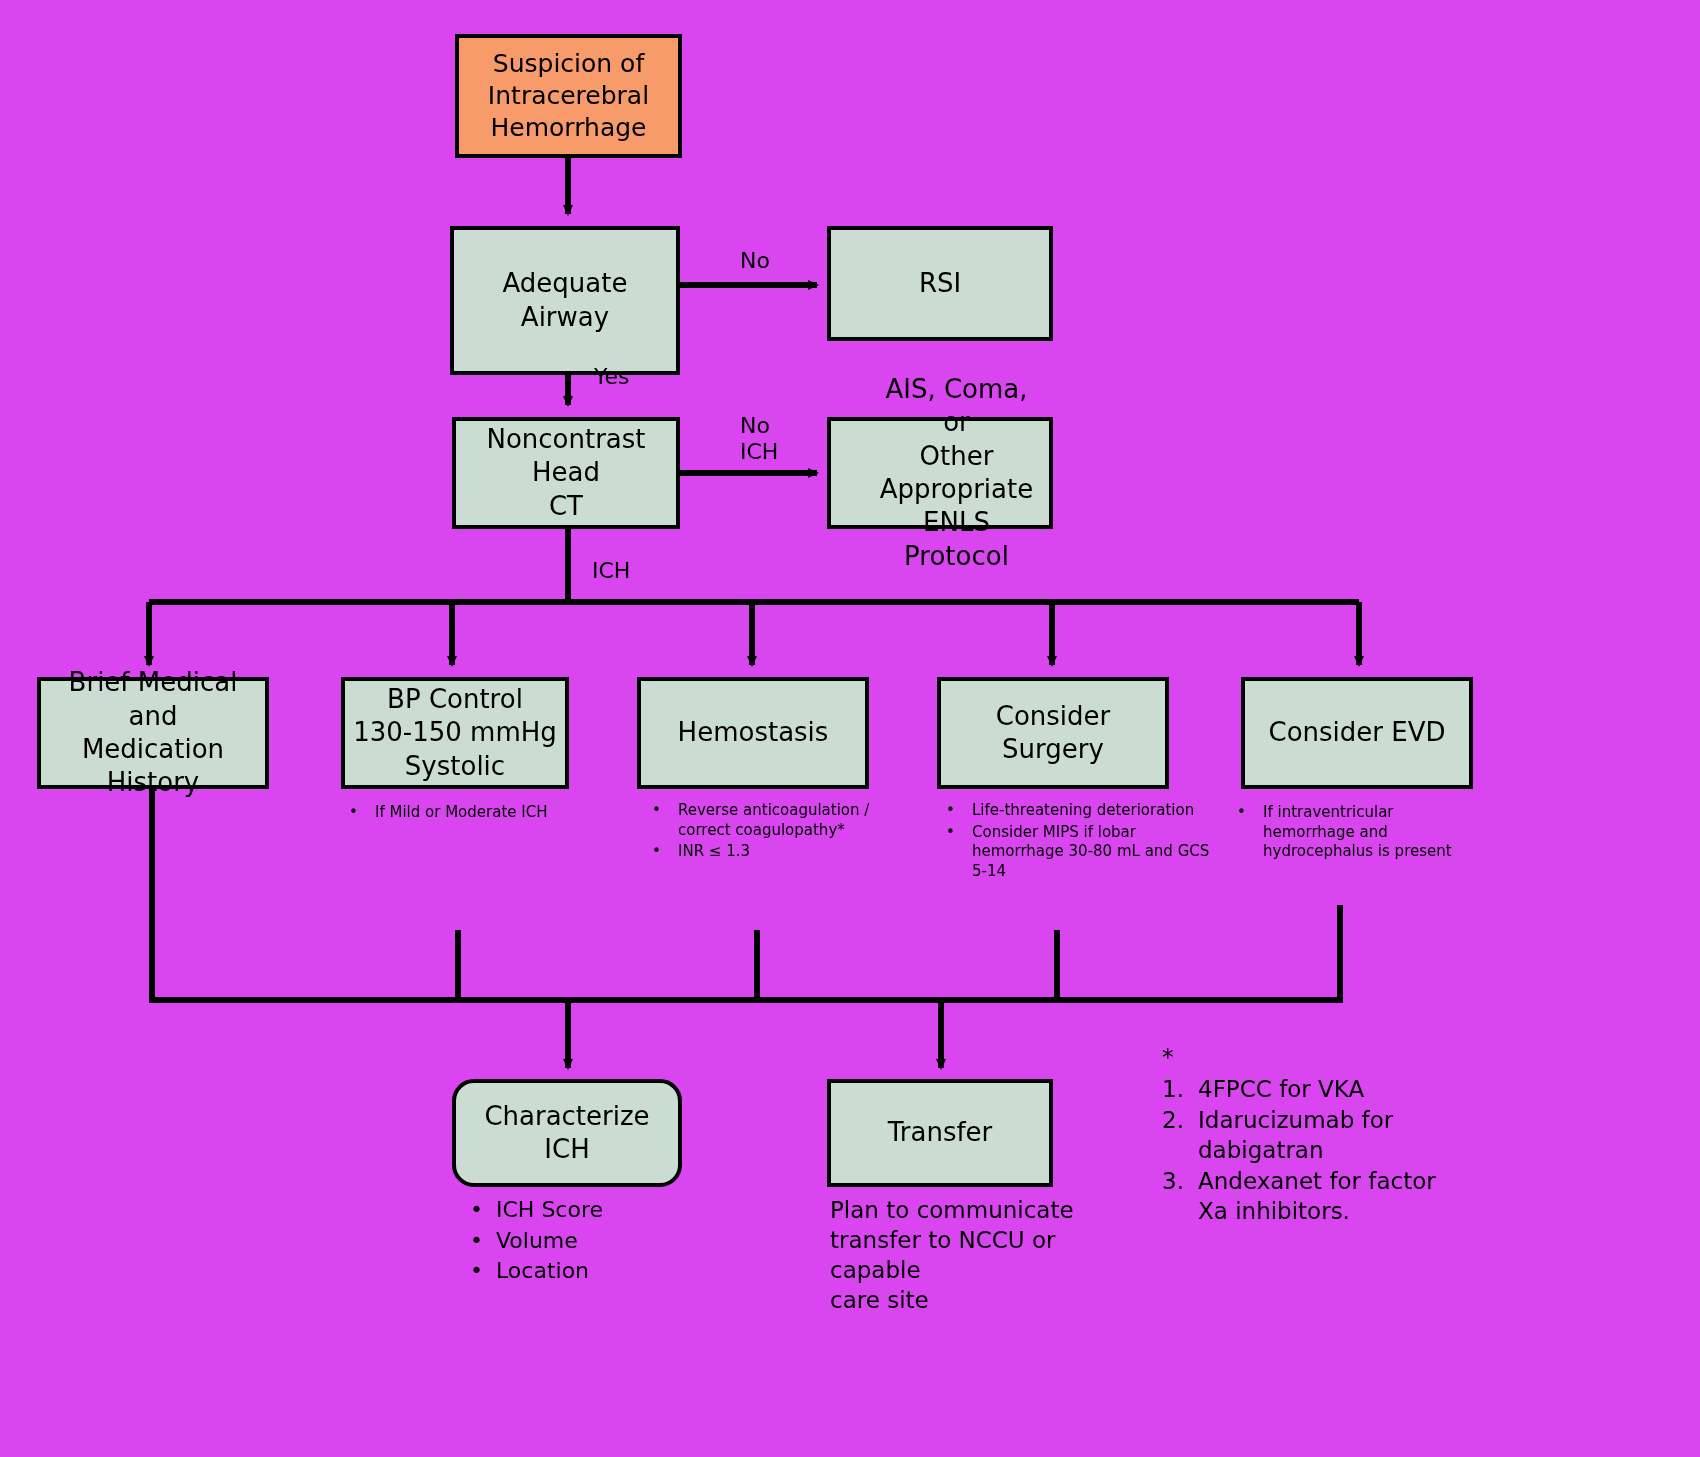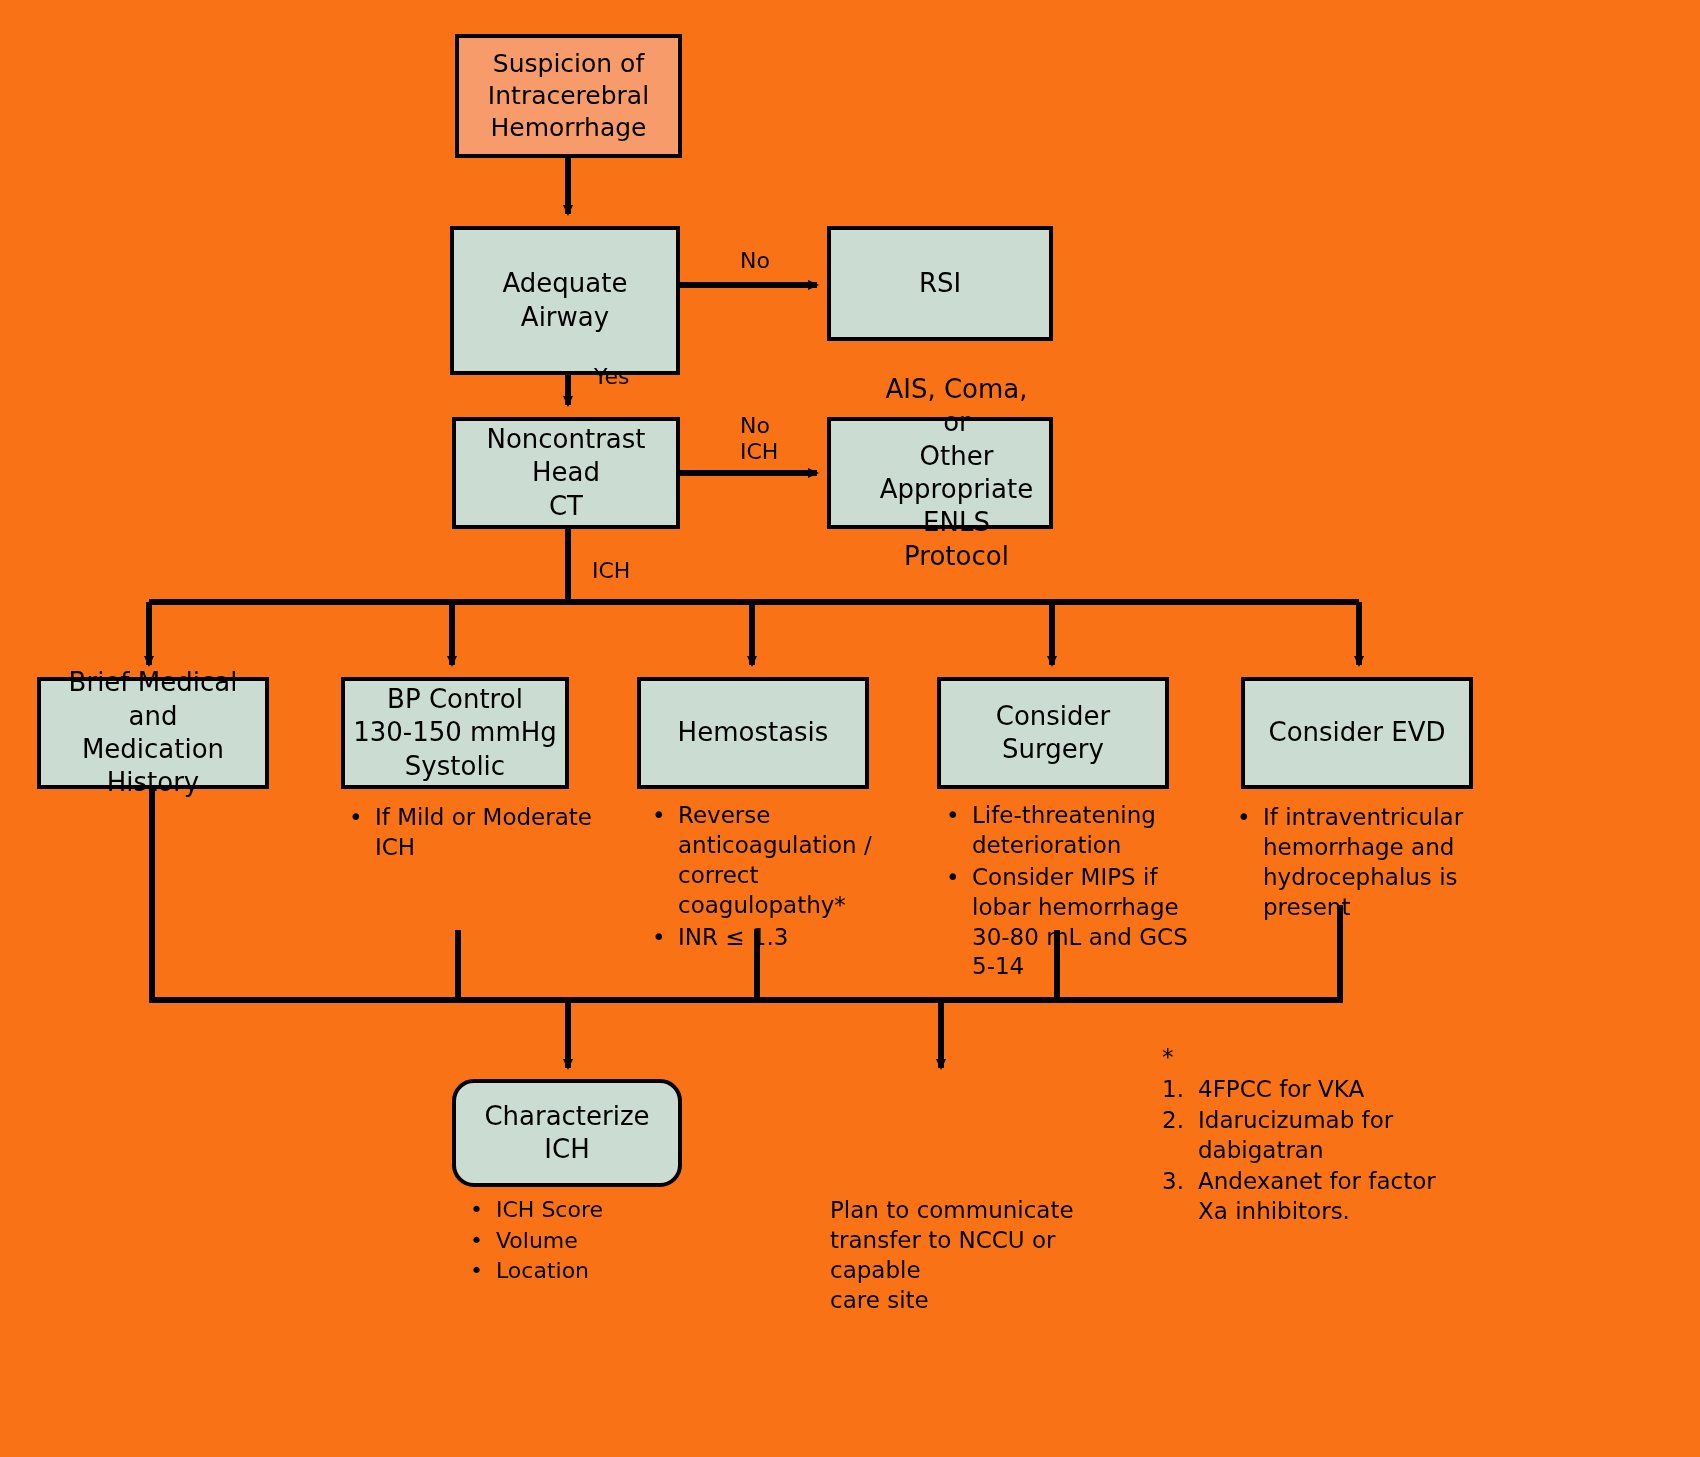--- a/index.html
+++ b/index.html
@@ -8,21 +8,21 @@
     background: #ffffff;
   }
   body {
     font-family: "DejaVu Sans", "Liberation Sans", sans-serif;
     color: #000000;
   }
   #canvas {
     position: relative;
     width: 1700px;
     height: 1457px;
-    background: #f97316;
+    background: #d946ef;
     overflow: hidden;
   }
   #wires {
     position: absolute;
     left: 0;
     top: 0;
     width: 1700px;
     height: 1457px;
     pointer-events: none;
   }
@@ -52,21 +52,21 @@
   .edge-label {
     position: absolute;
     font-size: 22px;
     line-height: 1.2;
     white-space: pre-line;
     z-index: 4;
     color: #000;
   }
   .bullets {
     position: absolute;
-    font-size: 23px;
+    font-size: 15px;
     line-height: 1.3;
     z-index: 4;
   }
   .bullets ul {
     margin: 0;
     padding: 0;
     list-style: none;
   }
   .bullets li {
     position: relative;
@@ -204,20 +204,23 @@
   </div>
 
   <div class="node" style="left:1241px; top:677px; width:232px; height:112px;">
     <span class="node-text">Consider EVD</span>
   </div>
 
   <div class="node" style="left:452px; top:1079px; width:230px; height:108px;border-radius:22px;">
     <span class="node-text">Characterize ICH</span>
   </div>
 
+  <div class="node" style="left:827px; top:1079px; width:226px; height:108px;">
+    <span class="node-text">Transfer</span>
+  </div>
 
   <div class="edge-label" style="left:740px; top:248px;">No</div>
   <div class="edge-label" style="left:594px; top:364px;">Yes</div>
   <div class="edge-label" style="left:740px; top:413px;">No
 ICH</div>
   <div class="edge-label" style="left:592px; top:558px;">ICH</div>
 
   <div class="bullets" style="left:345px; top:803px; width:250px;">
     <ul>
       <li>If Mild or Moderate ICH</li>

